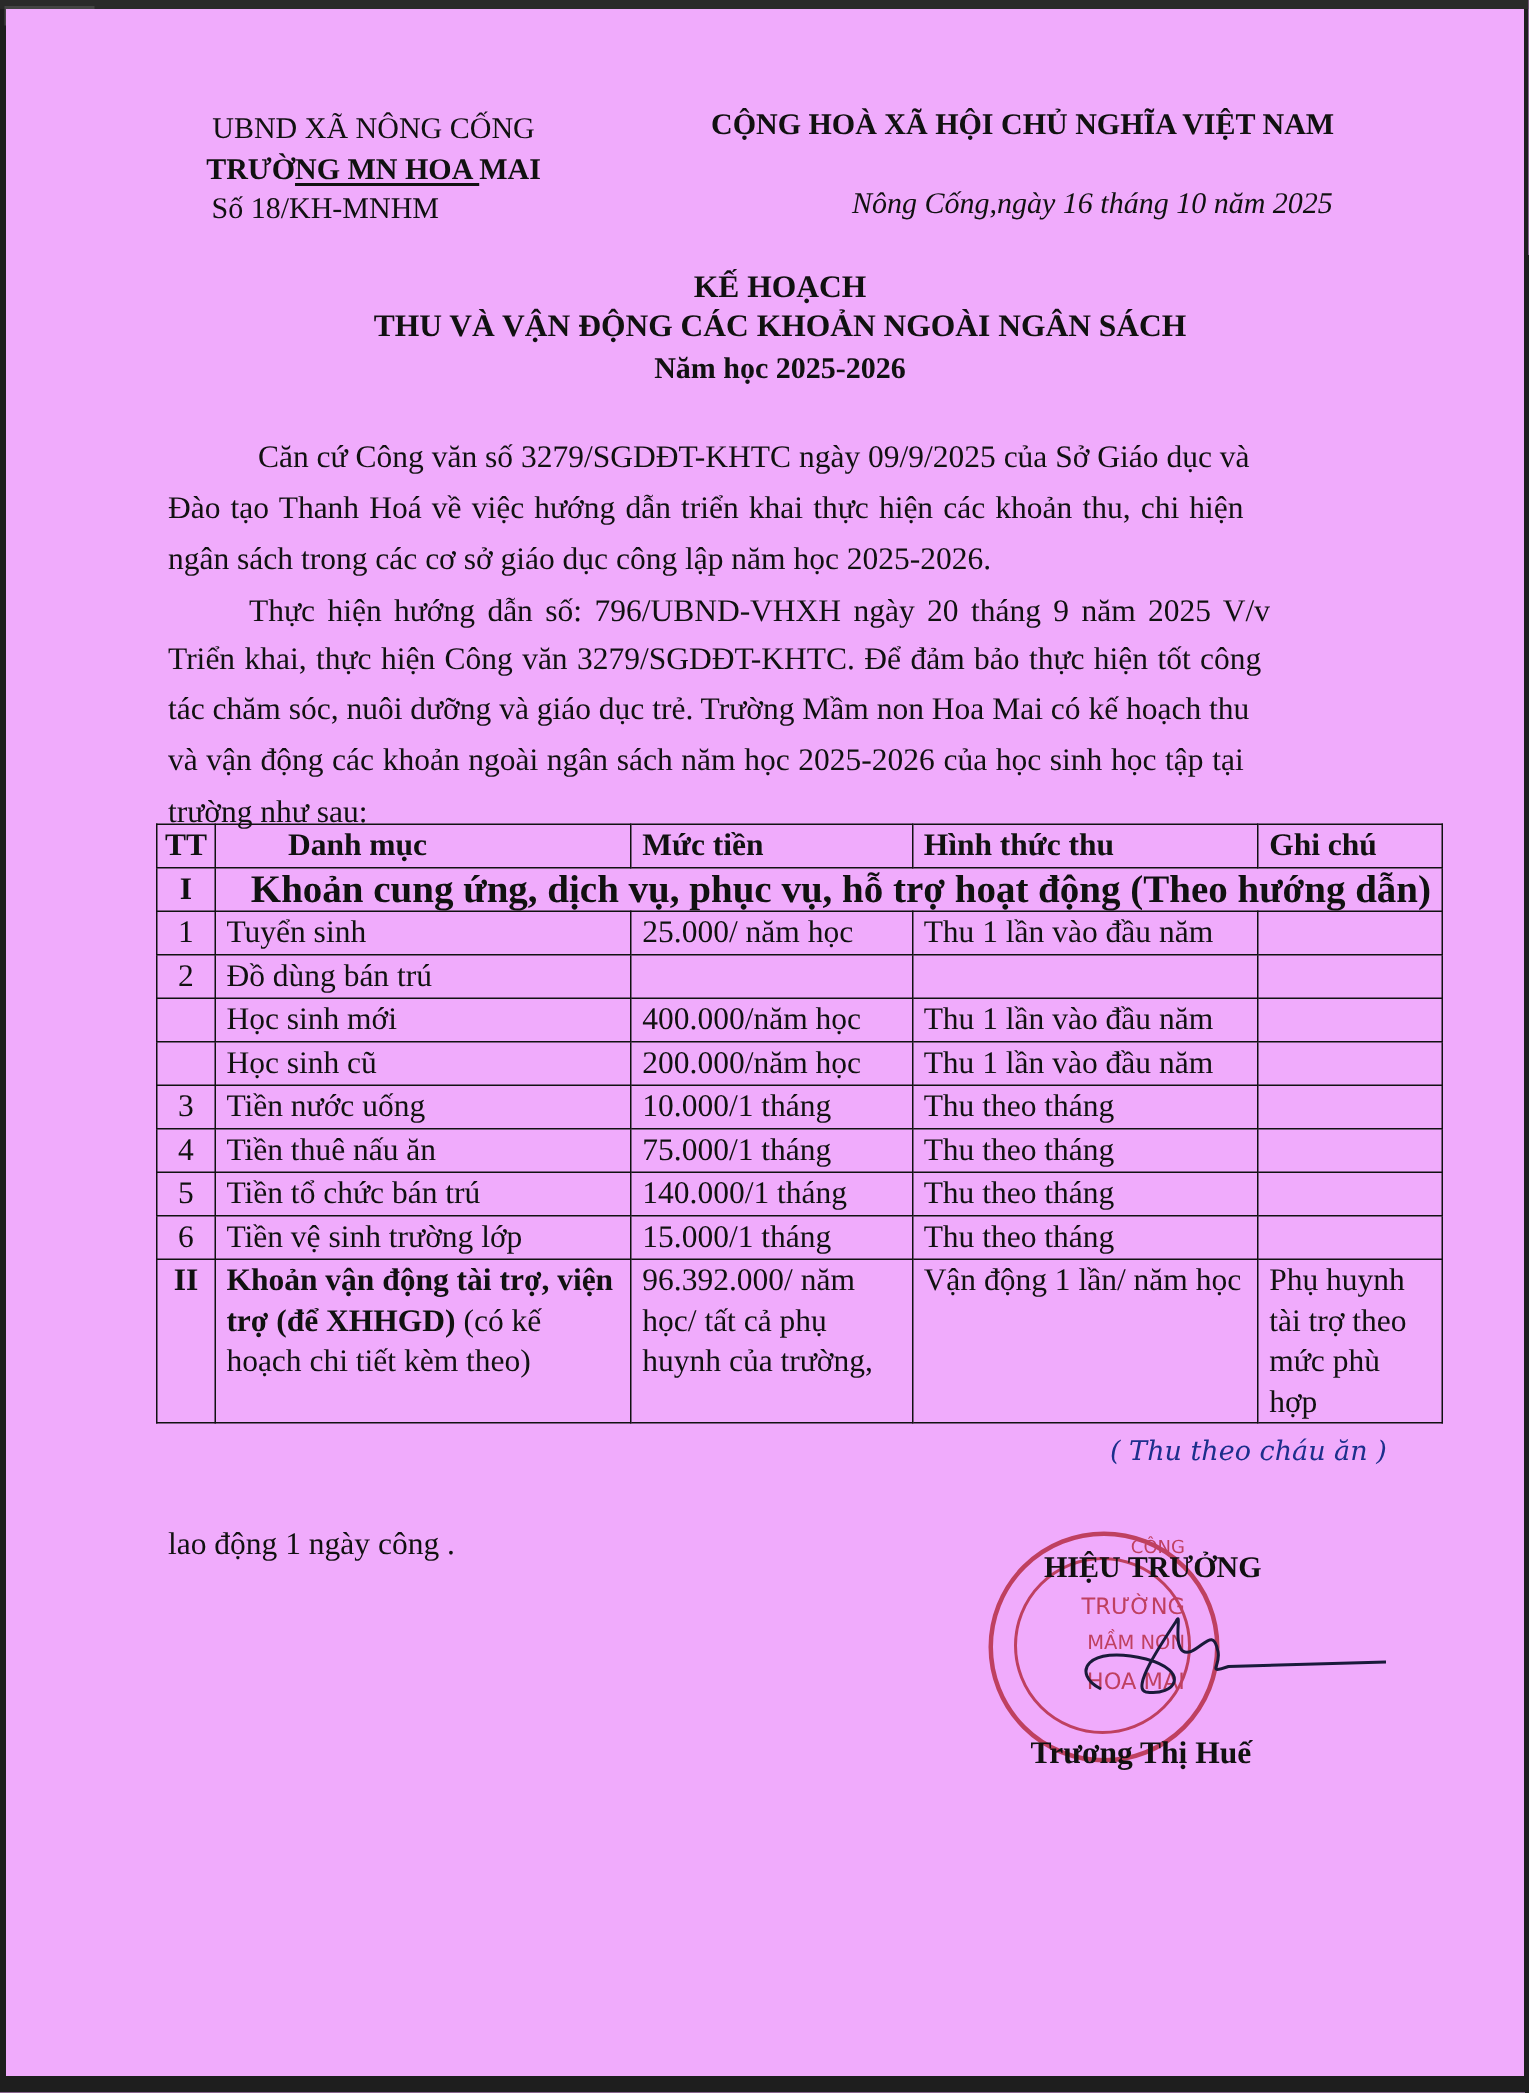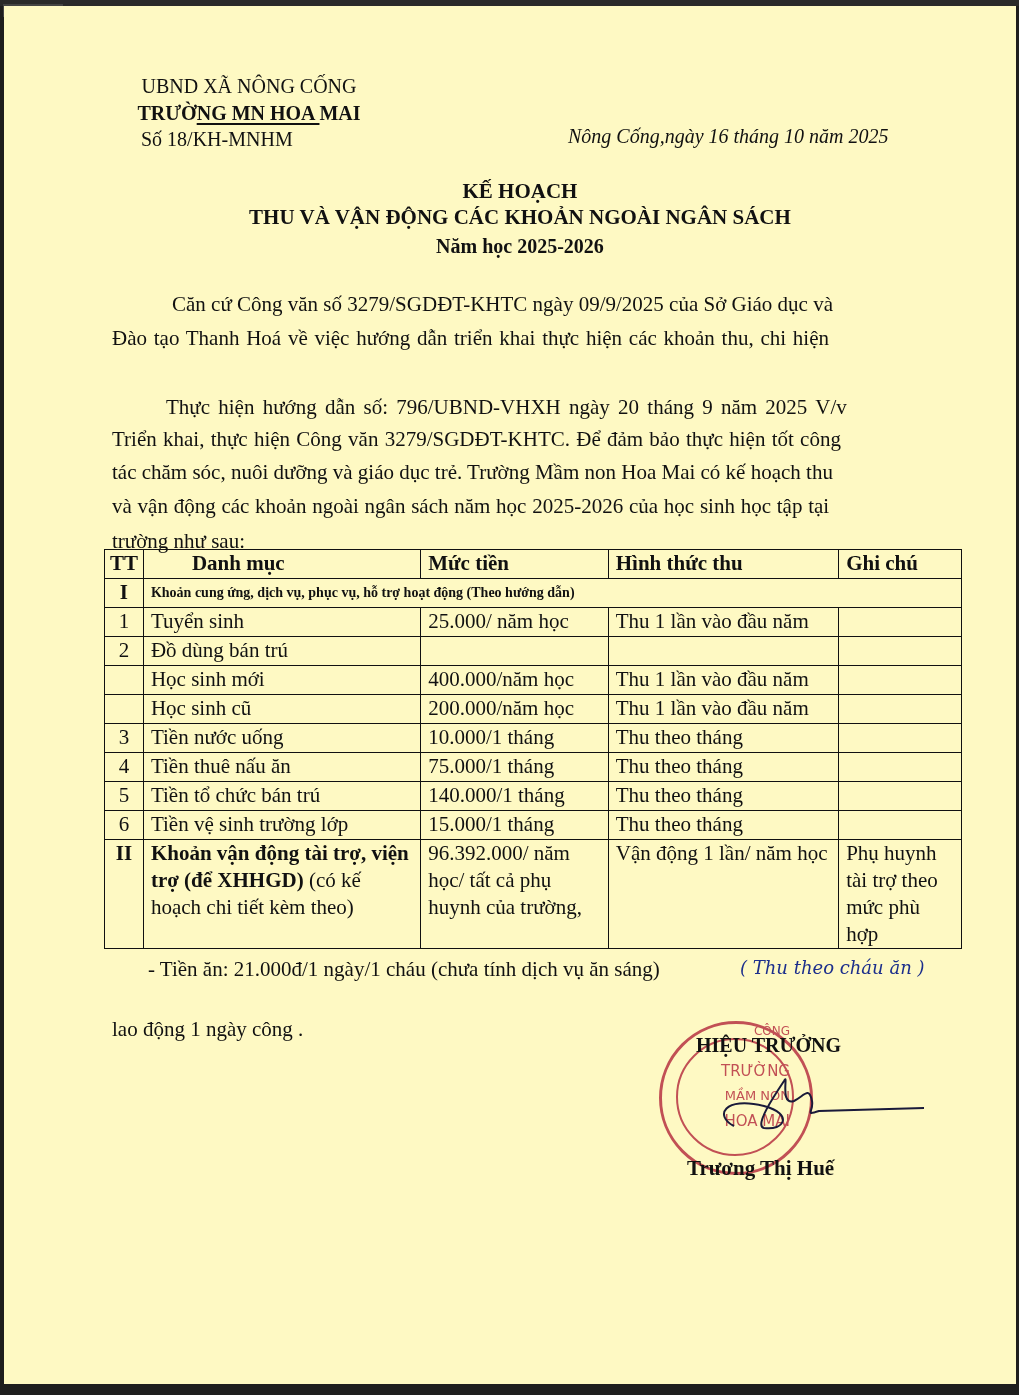--- a/index.html
+++ b/index.html
@@ -5,21 +5,21 @@
   html, body { margin:0; padding:0; }
   body {
     width:1019px; height:1395px; overflow:hidden;
     background:#1e1e1e; position:relative;
     font-family:"Liberation Serif", serif; color:#111;
   }
   .frame-top { position:absolute; left:0; top:0; width:1019px; height:6px; background:#2a2a2a; }
   .corner-tab { position:absolute; left:3px; top:4px; width:60px; height:13px; background:#444; border-radius:0 0 4px 0; }
   .page {
     position:absolute; left:4px; top:6px; width:1012px; height:1378px;
-    background:#fef9c3;
+    background:#f0abfc;
   }
   .abs { position:absolute; white-space:nowrap; }
   .left-head { left:0; width:490px; text-align:center; }
   .f20 { font-size:20px; }
   .f21 { font-size:21px; }
   .bold { font-weight:bold; }
   .ital { font-style:italic; }
   .ul { text-decoration:underline; text-underline-offset:3px; }
   .title-block { left:0; width:1032px; text-align:center; font-weight:bold; }
   .para { font-size:21px; line-height:34px; }
@@ -53,46 +53,48 @@
 <div class="corner-tab"></div>
 
 <div class="page">
 
   <div class="abs left-head f20" style="top:69px;">UBND XÃ NÔNG CỐNG</div>
   <div class="abs left-head f20 bold" style="top:96px;">
     <span>TRƯỜ</span><span class="ul">NG MN HOA </span><span>MAI</span>
   </div>
   <div class="abs f20" style="left:137px; top:122px;">Số  18/KH-MNHM</div>
 
+  <div class="abs f20 bold" style="left:470px; top:66px;">CỘNG HOÀ XÃ HỘI CHỦ NGHĨA VIỆT NAM</div>
   <div class="abs f20 ital" style="left:564px; top:119px;">Nông Cống,ngày 16  tháng 10 năm 2025</div>
 
   <div class="abs title-block f21" style="top:173px;">KẾ HOẠCH</div>
   <div class="abs title-block f21" style="top:199px;">THU VÀ VẬN ĐỘNG CÁC KHOẢN NGOÀI NGÂN SÁCH</div>
   <div class="abs title-block f20" style="top:229px;">Năm học 2025-2026</div>
 
   <div class="abs para" style="left:168px; top:281px;">Căn cứ Công văn số 3279/SGDĐT-KHTC ngày 09/9/2025 của Sở Giáo dục và</div>
   <div class="abs para" style="left:108px; top:315px; word-spacing:1.5px;">Đào tạo Thanh Hoá về việc hướng dẫn triển khai thực hiện các khoản thu, chi hiện</div>
+  <div class="abs para" style="left:108px; top:349px;">ngân sách trong các cơ sở giáo dục công lập năm học 2025-2026.</div>
   <div class="abs para" style="left:162px; top:384px; word-spacing:3px;">Thực hiện hướng dẫn số: 796/UBND-VHXH ngày 20 tháng 9 năm 2025 V/v</div>
   <div class="abs para" style="left:108px; top:416px; word-spacing:1px;">Triển khai, thực hiện Công văn 3279/SGDĐT-KHTC. Để đảm bảo thực hiện tốt công</div>
   <div class="abs para" style="left:108px; top:449px;text-align:center;">tác chăm sóc, nuôi dưỡng và giáo dục trẻ. Trường Mầm non Hoa Mai có kế hoạch thu</div>
   <div class="abs para" style="left:108px; top:483px; word-spacing:0.5px;">và vận động các khoản ngoài ngân sách năm học 2025-2026 của học sinh học tập tại</div>
   <div class="abs para" style="left:108px; top:518px;">trường như sau:</div>
 
   <table class="fees">
     <tbody>
         <tr>
       <td class="tt bold">TT</td>
       <td class="c1 bold" style="padding-left:48px;">Danh mục</td>
       <td class="c2 bold">Mức tiền</td>
       <td class="c3 bold">Hình thức thu</td>
       <td class="c4 bold">Ghi chú</td>
     </tr>
     <tr>
       <td class="tt bold">I</td>
-      <td colspan="4" class="bold" style="font-size:14px;">Khoản cung ứng, dịch vụ, phục vụ, hỗ trợ hoạt động (Theo hướng dẫn)</td>
+      <td colspan="4" class="bold" style="font-size:26px;text-align:right;">Khoản cung ứng, dịch vụ, phục vụ, hỗ trợ hoạt động (Theo hướng dẫn)</td>
     </tr>
     <tr>
       <td class="tt">1</td>
       <td>Tuyển sinh</td>
       <td>25.000/ năm học</td>
       <td>Thu 1 lần vào đầu năm</td>
       <td></td>
     </tr>
     <tr>
       <td class="tt">2</td>
@@ -149,21 +151,20 @@
         <span class="bold">Khoản vận động tài trợ, viện trợ (để XHHGD)</span>
         <span>(có kế hoạch chi tiết kèm theo)</span>
       </td>
       <td style="white-space:normal;">96.392.000/ năm học/ tất cả phụ huynh của trường,</td>
       <td style="white-space:normal;">Vận động 1 lần/ năm học</td>
       <td style="white-space:normal;">Phụ huynh tài trợ theo mức phù hợp</td>
     </tr>
   </tbody>
     </table>
 
-  <div class="abs para" style="left:144px; top:946px;">- Tiền ăn: 21.000đ/1 ngày/1 cháu (chưa tính dịch vụ ăn sáng)</div>
   <div class="abs hand" style="left:736px; top:951px;">( Thu theo cháu ăn )</div>
   <div class="abs para" style="left:108px; top:1006px;">lao động 1 ngày công .</div>
 
   <div class="stamp">
     <div class="stamp-inner"></div>
     <div class="stamp-text" style="top:0px; font-size:12px;">CÔNG</div>
     <div class="stamp-text" style="top:38px;">TRƯỜNG</div>
     <div class="stamp-text" style="top:64px; font-size:13px;">MẦM NON</div>
     <div class="stamp-text" style="top:88px;">HOA MAI</div>
   </div>

